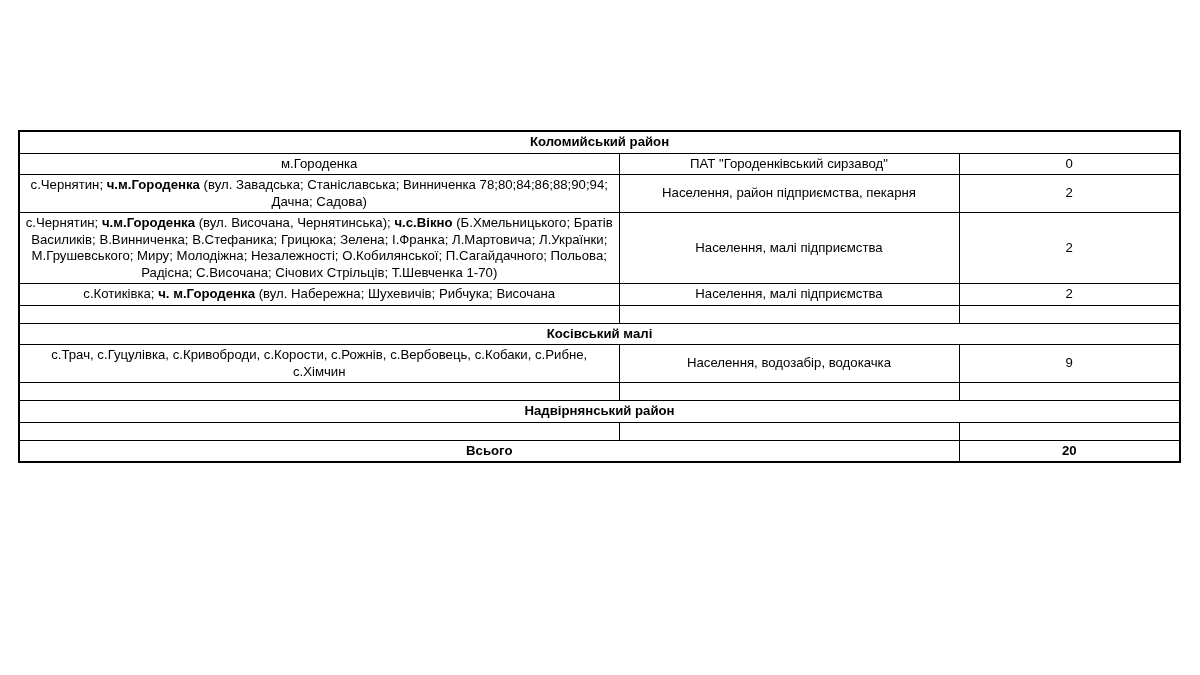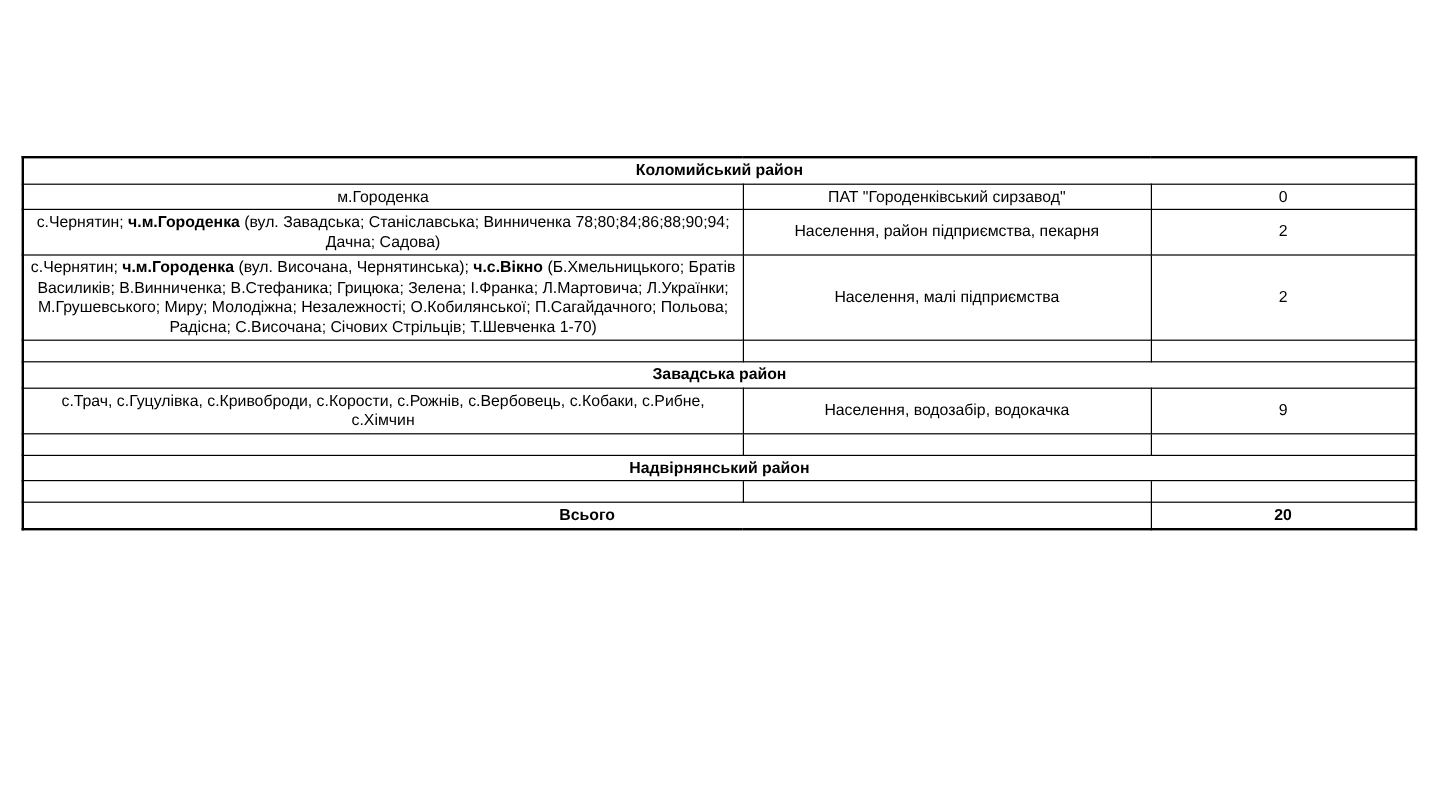--- a/index.html
+++ b/index.html
@@ -99,29 +99,34 @@
           <td class="cell-center nowrapnum">2</td>
         </tr>
 
         <tr>
           <td class="cell-center multiline"><span>с.Чернятин; </span><b class="bold">ч.м.Городенка</b><span> (вул. Височана, Чернятинська); </span><b class="bold">ч.с.Вікно</b><span> (Б.Хмельницького; Братів Василиків; В.Винниченка; В.Стефаника; Грицюка; Зелена;  І.Франка;  Л.Мартовича; Л.Українки; М.Грушевського; Миру; Молодіжна; Незалежності; О.Кобилянської; П.Сагайдачного; Польова;  Радісна; С.Височана; Січових Стрільців;  Т.Шевченка 1-70)</span></td>
           <td class="cell-center">Населення, малі підприємства</td>
           <td class="cell-center nowrapnum">2</td>
         </tr>
 
 
+        <tr>
+          <td class="cell-center"><span>с.Котиківка; </span><b class="bold">ч. м.Городенка</b><span> (вул. Набережна; Шухевичів; Рибчука; Височана</span></td>
+          <td class="cell-center">Населення, малі підприємства</td>
+          <td class="cell-center nowrapnum">2</td>
+        </tr>
 
         <tr class="spacer-row">
           <td></td>
           <td></td>
           <td></td>
         </tr>
 
         <tr class="section-head thick-top">
-          <td colspan="3">Завадська район</td>
+          <td colspan="3">Косівський малі</td>
         </tr>
 
         <tr>
           <td class="cell-center multiline"><span>с.Трач, с.Гуцулівка, с.Кривоброди, с.Корости, с.Рожнів, с.Вербовець, с.Кобаки, с.Рибне, с.Хімчин</span></td>
           <td class="cell-left">Населення, водозабір, водокачка</td>
           <td class="cell-center nowrapnum">9</td>
         </tr>
 
         <tr class="spacer-row">
           <td></td>

